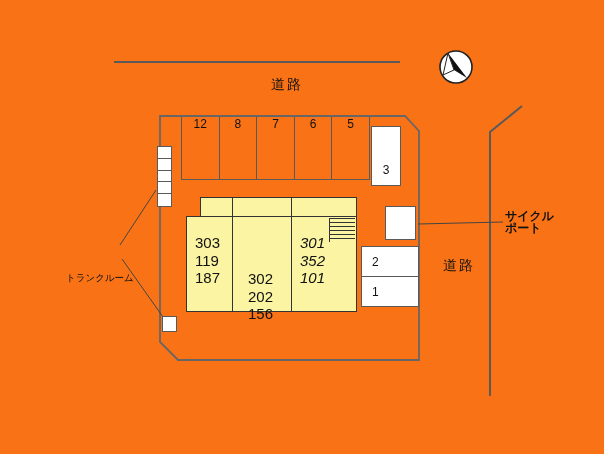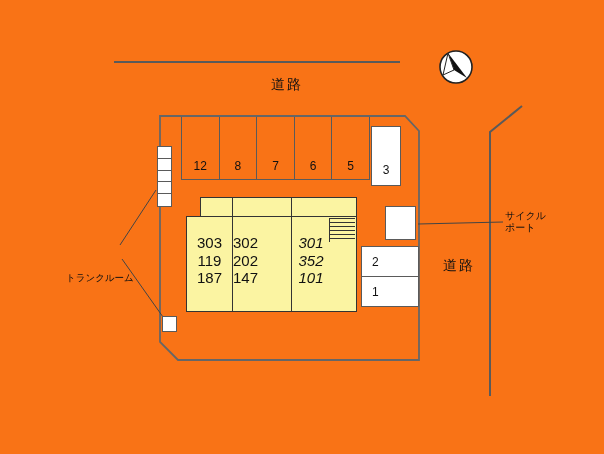--- a/index.html
+++ b/index.html
@@ -15,21 +15,21 @@
   }
   svg.lines { position:absolute; left:0; top:0; }
 
   
   .parking-row {
     position:absolute; left:181px; top:117px; width:189px; height:63px;
     border:1px solid #5a5a5a; border-top:none; display:flex;
   }
   .stall {
     flex:1 1 0; border-right:1px solid #5a5a5a;
-    display:flex; align-items:flex-end; justify-content:center;
+    display:flex; align-items:flex-start; justify-content:center;
     padding-bottom:6px; font-size:12px;
   }
   .stall:last-child { border-right:none; }
 
   .stall3 {
     position:absolute; left:371px; top:126px; width:30px; height:60px;
     border:1px solid #5a5a5a; background:#fff;
     display:flex; align-items:flex-end; justify-content:center;
     padding-bottom:8px; font-size:12px;
   }
@@ -44,24 +44,24 @@
     background:var(--building-fill,#fbf4a2); border:1px solid #333;
   }
   .bldg-div { position:absolute; top:197px; width:1px; height:115px; background:#333; }
   .bldg-div.d1 { left:232px; }
   .bldg-div.d2 { left:291px; }
   .stairs {
     position:absolute; left:329px; top:218px; width:26px; height:24px;
     border-left:1px solid #333;
     background:repeating-linear-gradient(to bottom,#333 0 1px,transparent 1px 4px);
   }
-  .unit { position:absolute; top:234px; text-align:center; font-size:15px; line-height:17.5px; }
+  .unit { position:absolute; top:234px; text-align:left; font-size:15px; line-height:17.5px;padding-left:8px; }
   .unit span { display:block; }
   .unit.u1 { left:187px; width:45px; }
-  .unit.u2 { left:217px; width:57px; }
+  .unit.u2 { left:240px; width:57px;margin-top:36px; }
   .unit.u3 { left:292px; width:38px;font-style:italic; }
 
   
   .trunk-strip {
     position:absolute; left:157px; top:146px; width:15px; height:61px;
     border:1px solid #5a5a5a; background:#fff;
     display:grid; grid-template-rows:repeat(5,1fr);
   }
   .trunk-strip div { border-bottom:1px solid #5a5a5a; }
   .trunk-strip div:last-child { border-bottom:none; }
@@ -80,21 +80,21 @@
     border:1px solid #5a5a5a; background:#fff; display:flex; flex-direction:column;
   }
   .box21 .half { flex:1; display:flex; align-items:center; padding-left:10px; font-size:12px; }
   .box21 .half:first-child { border-bottom:1px solid #5a5a5a; }
 
   
   .lbl { position:absolute; white-space:nowrap; }
   .road-top  { left:263px; top:76px;  width:48px; text-align:center; font-size:14px; letter-spacing:2px; }
   .road-right{ left:437px; top:257px; width:44px; text-align:center; font-size:14px; letter-spacing:2px; }
   .trunk-lbl { left:66px;  top:246px; font-size:9.5px;margin-top:26px; }
-  .cycle-lbl { left:505px; top:210px; font-size:10px; line-height:12px; }
+  .cycle-lbl { left:505px; top:210px; font-size:12px; line-height:12px;font-weight:bold; }
   .cycle-lbl span { display:block; }
 </style>
 </head>
 <body>
 
 <div class="canvas" style="--building-fill: #FBF4A2;">
 
   <svg class="lines" width="604" height="454" viewBox="0 0 604 454">
 
     <line x1="114" y1="62" x2="400" y2="62" stroke="#5a5a5a" stroke-width="2"></line>
@@ -147,21 +147,21 @@
   <div class="stairs"></div>
 
   <div class="unit u1">
     <span>303</span>
     <span>119</span>
     <span>187</span>
   </div>
   <div class="unit u2">
     <span>302</span>
     <span>202</span>
-    <span>147</span>
+    <span>156</span>
   </div>
   <div class="unit u3">
     <span>301</span>
     <span>352</span>
     <span>101</span>
   </div>
 
   <div class="trunk-strip">
     <div></div>
     <div></div>

